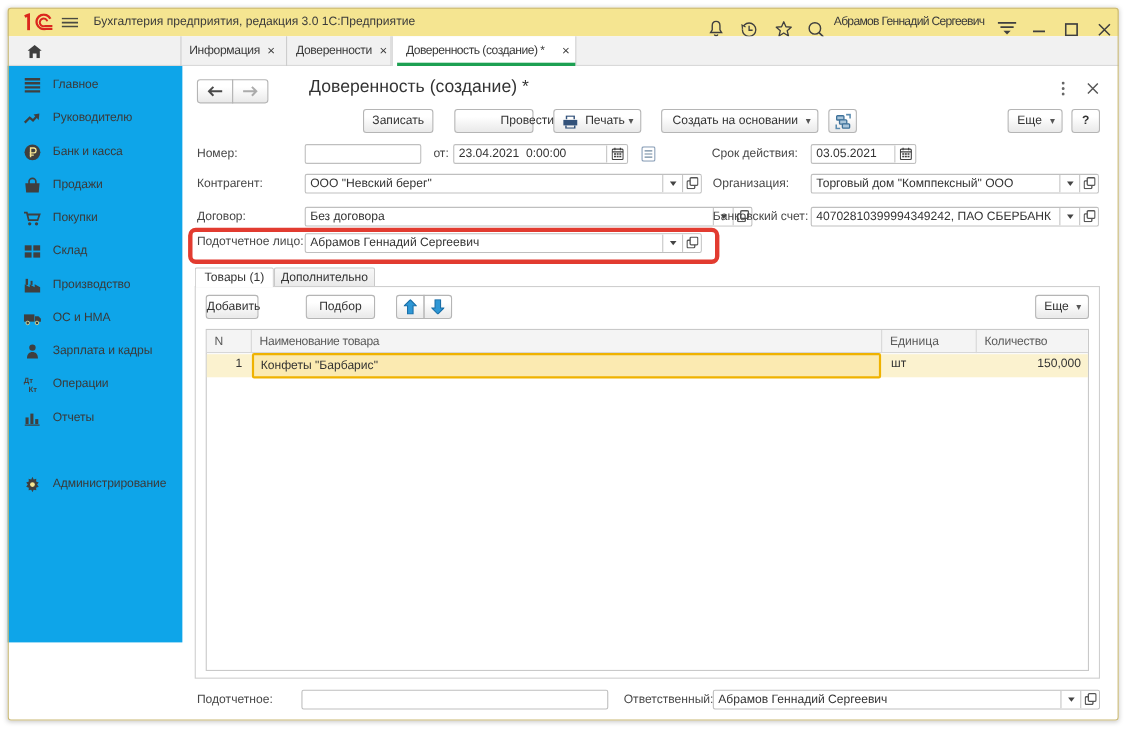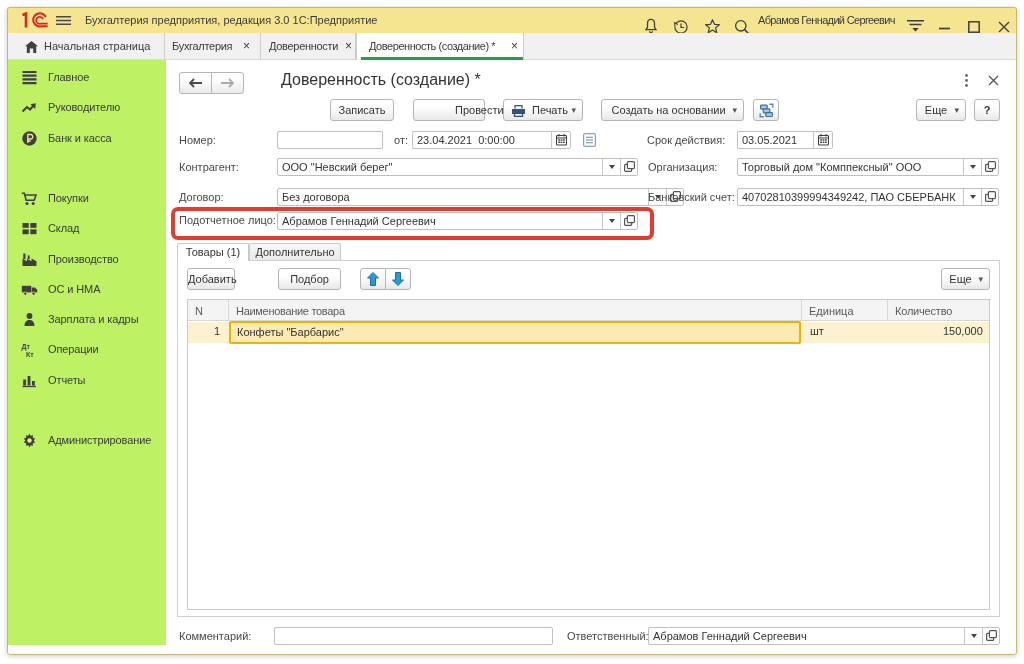--- a/index.html
+++ b/index.html
@@ -8,21 +8,21 @@
 
 #titlebar { position:absolute; left:0; top:0; width:1010px; height:26px; background:#f5e591; border-radius:3px 3px 0 0; }
 #apptitle { position:absolute; left:78px; top:7px; }
 .tico { position:absolute; }
 #username { position:absolute; left:751px; top:7px; letter-spacing:-0.65px; }
 
 #tabbar { position:absolute; left:0; top:26px; width:1010px; height:27px; background:#f1f1f1; border-bottom:1px solid #d9d9d9; }
 .tab { position:absolute; top:0; height:27px; line-height:26px; border-right:1px solid #cdcdcd; }
 .tabx { color:#3a3a3a; font-size:12px; }
 
-#sidebar { position:absolute; left:0; top:53px; width:159px; height:585px; background:#bef264; }
+#sidebar { position:absolute; left:0; top:53px; width:159px; height:524px; background:#0ea5e9; }
 .sbitem { position:absolute; left:0; width:159px; height:30px; }
 .sbico { position:absolute; left:14px; top:6px; width:17px; height:17px; }
 .sbtxt { position:absolute; left:41px; top:8px; letter-spacing:-0.1px; }
 
 #content { position:absolute; left:159px; top:53px; width:851px; height:595px; background:#fff; }
 .btn { position:absolute; height:22px; background:linear-gradient(#ffffff 30%,#e9e9e9); border:1px solid #b5b5b5; border-radius:3px; color:#333; text-align:center; line-height:20px; }
 .ybtn { background:linear-gradient(#ffe617 20%,#f6c800); border:1px solid #cda900; font-weight:bold; }
 .inp { position:absolute; height:18px; background:#fff; border:1px solid #bfbfbf; border-radius:2px; color:#333; line-height:16px; padding-left:4px; white-space:nowrap; overflow:hidden; }
 .lbl { position:absolute; color:#484848; white-space:nowrap; }
 .ddz { position:absolute; right:17px; top:0; width:18px; height:16px; border-left:1px solid #c6c6c6; background:#fff; }
@@ -75,24 +75,23 @@
   <svg class="tico" style="left:991px;top:14px" width="12" height="12" viewBox="0 0 12 12">
         <path d="M1 1 L11 11 M11 1 L1 11" stroke="#3f3f3f" stroke-width="1.4"></path>
       </svg>
 </div>
 
 <div id="tabbar">
   <div class="tab" style="left:0;width:158px;">
     <svg style="position:absolute;left:18px;top:8px" width="13" height="12" viewBox="0 0 13 12">
           <path d="M6.5 0 L13 5.2 L11.2 5.2 L11.2 12 L8.2 12 L8.2 7.6 L4.8 7.6 L4.8 12 L1.8 12 L1.8 5.2 L0 5.2 Z" fill="#3f3f3f"></path>
         </svg>
-    <span style="position:absolute;left:37px;">Начальная страница</span>
   </div>
   <div class="tab" style="left:158px;width:96px;">
-        <span style="position:absolute;left:7px;letter-spacing:-0.3px;">Бухгалтерия</span>
+        <span style="position:absolute;left:7px;letter-spacing:-0.3px;">Информация</span>
         <span class="tabx" style="position:absolute;left:78px;">×</span>
       </div>
   <div class="tab" style="left:254px;width:95px;">
         <span style="position:absolute;left:8px;letter-spacing:-0.3px;">Доверенности</span>
         <span class="tabx" style="position:absolute;left:84px;">×</span>
       </div>
   <div class="tab" style="left:349px;width:168px;background:#fff;border-left:1px solid #cdcdcd;">
     <span style="position:absolute;left:12px;letter-spacing:-0.45px;">Доверенность (создание) *</span>
         <span class="tabx" style="position:absolute;left:154px;">×</span>
     <div style="position:absolute;left:4px;bottom:0;width:162px;height:3px;background:#1da052;"></div>
@@ -112,20 +111,27 @@
           <path d="M14.2 10 L14.8 4.2 L9.5 5.2 Z" fill="#3f3f3f"></path>
         </svg>
         <div class="sbtxt">Руководителю</div>
       </div>
       <div class="sbitem" style="top: 63.5px;">
         <svg class="sbico" viewBox="0 0 17 17">
           <circle cx="8.5" cy="8.5" r="7.2" fill="#3f3f3f"></circle>
           <path d="M6.8 13 V4.5 H10 A2.3 2.3 0 0 1 10 9 H6 M6 11 H9.7" stroke="#f5e591" stroke-width="1.3" fill="none"></path>
         </svg>
         <div class="sbtxt">Банк и касса</div>
+      </div>
+      <div class="sbitem" style="top: 93.75px;">
+        <svg class="sbico" viewBox="0 0 17 17">
+          <path d="M2 6.5 H15 L14.2 15 H2.8 Z" fill="#3f3f3f"></path>
+          <path d="M5.4 7.5 V5 A3.1 2.9 0 0 1 11.6 5 V7.5" stroke="#3f3f3f" stroke-width="1.5" fill="none"></path>
+        </svg>
+        <div class="sbtxt">Продажи</div>
       </div>
       <div class="sbitem" style="top: 124px;">
         <svg class="sbico" viewBox="0 0 17 17">
           <path d="M0.8 3.2 H3.4 L5.1 10.2 H13.2 L15 5 H4" stroke="#3f3f3f" stroke-width="1.6" fill="none"></path>
           <circle cx="6" cy="13.5" r="1.5" fill="#3f3f3f"></circle>
           <circle cx="12.2" cy="13.5" r="1.5" fill="#3f3f3f"></circle>
         </svg>
         <div class="sbtxt">Покупки</div>
       </div>
       <div class="sbitem" style="top: 154.25px;">
@@ -331,21 +337,21 @@
   <div class="lbl" style="left:70px;top:245px;color:#5a5a5a;letter-spacing:-0.3px;">Наименование товара</div>
   <div class="lbl" style="left:643px;top:245px;color:#5a5a5a;">Единица</div>
   <div class="lbl" style="left:729px;top:245px;color:#5a5a5a;letter-spacing:-0.2px;">Количество</div>
 
   <div style="position:absolute;left:22px;top:262px;width:801px;height:21px;background:#fbf2cf;"></div>
   <div style="position:absolute;left:63px;top:261px;width:572px;height:23px;background:#fbeab1;border:2px solid #efb200;border-radius:2px;color:#333;line-height:18px;padding-left:6px;z-index:1;">Конфеты "Барбарис"</div>
   <div class="lbl" style="left:48px;top:265px;color:#333;">1</div>
   <div class="lbl" style="left:644px;top:265px;color:#333;">шт</div>
   <div class="lbl" style="left:777px;top:265px;color:#333;">150,000</div>
 
-  <div class="lbl" style="left:13px;top:570px;">Комментарий:</div>
+  <div class="lbl" style="left:13px;top:570px;">Подотчетное:</div>
   <div class="inp" style="left:108px;top:567px;width:279px;"></div>
   <div class="lbl" style="left:401px;top:570px;">Ответственный:</div>
   <div class="inp" style="left:482px;top:567px;width:352px;">Абрамов Геннадий Сергеевич<span class="ddz"></span><span class="lkz">
           <svg width="11" height="11" viewBox="0 0 11 11" style="position:absolute;left:3px;top:2px">
             <rect x="0.6" y="3.4" width="7" height="7" rx="1" fill="#fff" stroke="#555" stroke-width="1.2"></rect>
             <rect x="3.4" y="0.6" width="7" height="7" rx="1" fill="#fff" stroke="#555" stroke-width="1.2"></rect>
           </svg>
         </span></div>
 </div>
 

